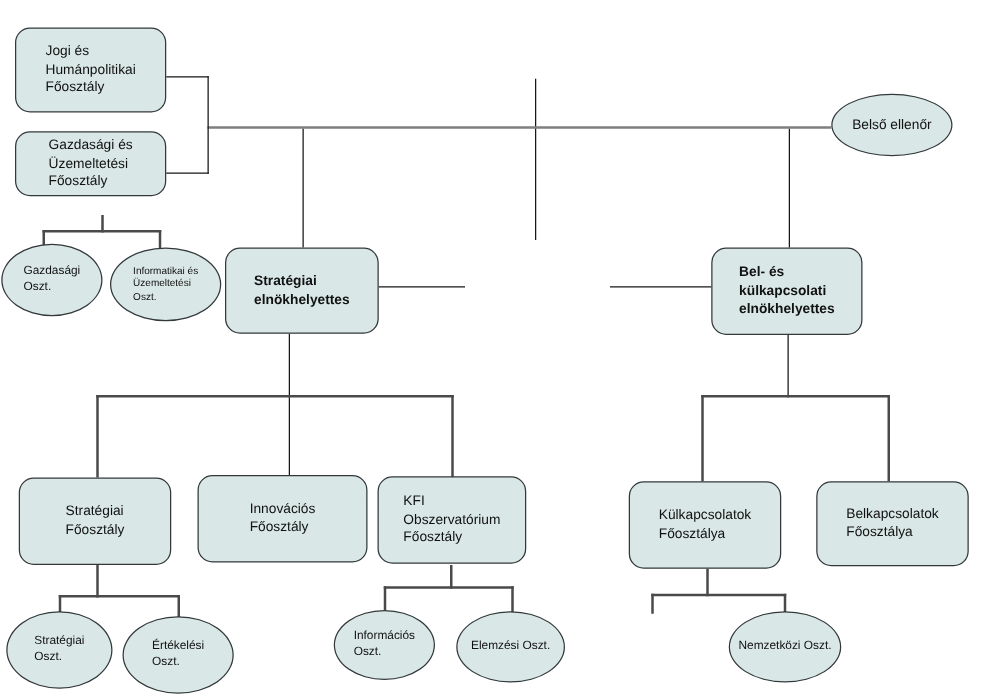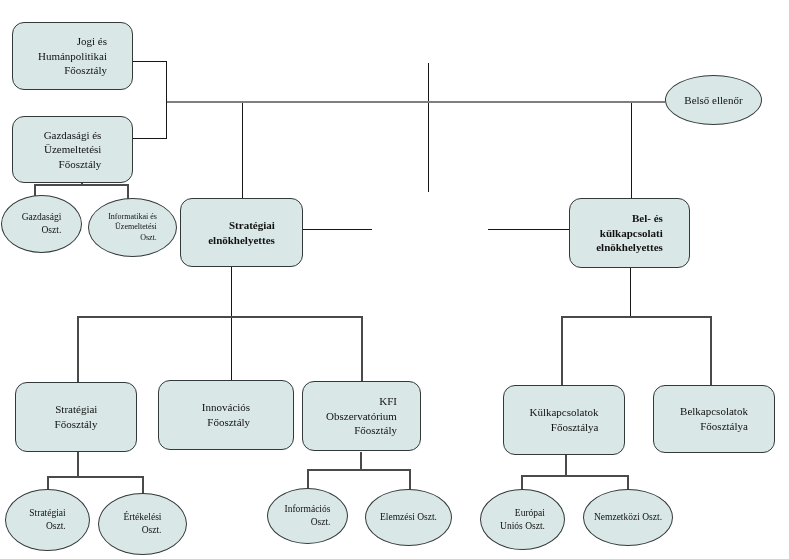--- a/index.html
+++ b/index.html
@@ -9,39 +9,38 @@
     background:#ffffff;
     font-family:"Liberation Sans","DejaVu Sans",sans-serif;
     color:#111;
     overflow:hidden;
   }
   .node{
     position:absolute;
     background:var(--node-fill,#d9e8e6);
     border:1.5px solid #33393b;
     display:flex;align-items:center;justify-content:center;
-    text-align:right;
+    text-align:left;
     white-space:pre-line;
     font-size:11px;
     line-height:1.32;
     box-sizing:border-box;
     padding:16px 4px;
-    font-family:Liberation Serif, serif;
   }
   .box{border-radius:12px;}
   .ellipse{border-radius:50%;font-size:9.5px;}
   .bold{font-weight:bold;}
   .small{font-size:8px;}
   .hline,.vline{position:absolute;background:#4a4a4a;}
   .gray{background:#7f7f7f;}
   .thin{background:#161616;}
 
   
   #n-jogi          {left:12px;  top:22px;  width:121px; height:68px;}
-  #n-gazdasagi-fo  {left:12px;  top:116px; width:121px; height:67px;}
+  #n-gazdasagi-fo  {left:12px;  top:105px; width:121px; height:52px;}
   #n-elnok         {left:369px; top:8px;   width:120px; height:55px;}
   #n-strat-eh      {left:180px; top:198px; width:123px; height:69px;}
   #n-titkarsag     {left:372px; top:192px; width:116px; height:70px;}
   #n-belkul-eh     {left:569px; top:198px; width:121px; height:70px;}
   #n-strategiai-fo {left:15px;  top:382px; width:122px; height:70px;}
   #n-innovacios-fo {left:158px; top:380px; width:136px; height:70px;}
   #n-kfi-fo        {left:302px; top:381px; width:119px; height:70px;}
   #n-kulkapcs-fo   {left:503px; top:385px; width:122px; height:70px;}
   #n-belkapcs-fo   {left:653px; top:385px; width:122px; height:68px;}
 
@@ -134,17 +133,15 @@
   <div class="node ellipse small" id="n-informatikai-o">Informatikai és
 Üzemeltetési
 Oszt.</div>
   <div class="node ellipse" id="n-strategiai-o">Stratégiai
 Oszt.</div>
   <div class="node ellipse" id="n-ertekelesi-o">Értékelési
 Oszt.</div>
   <div class="node ellipse" id="n-informacios-o">Információs
 Oszt.</div>
   <div class="node ellipse" id="n-elemzesi-o">Elemzési Oszt.</div>
-  <div class="node ellipse" id="n-europai-o">Európai
-Uniós Oszt.</div>
   <div class="node ellipse" id="n-nemzetkozi-o">Nemzetközi Oszt.</div>
 
 </div>
 
 </body></html>

